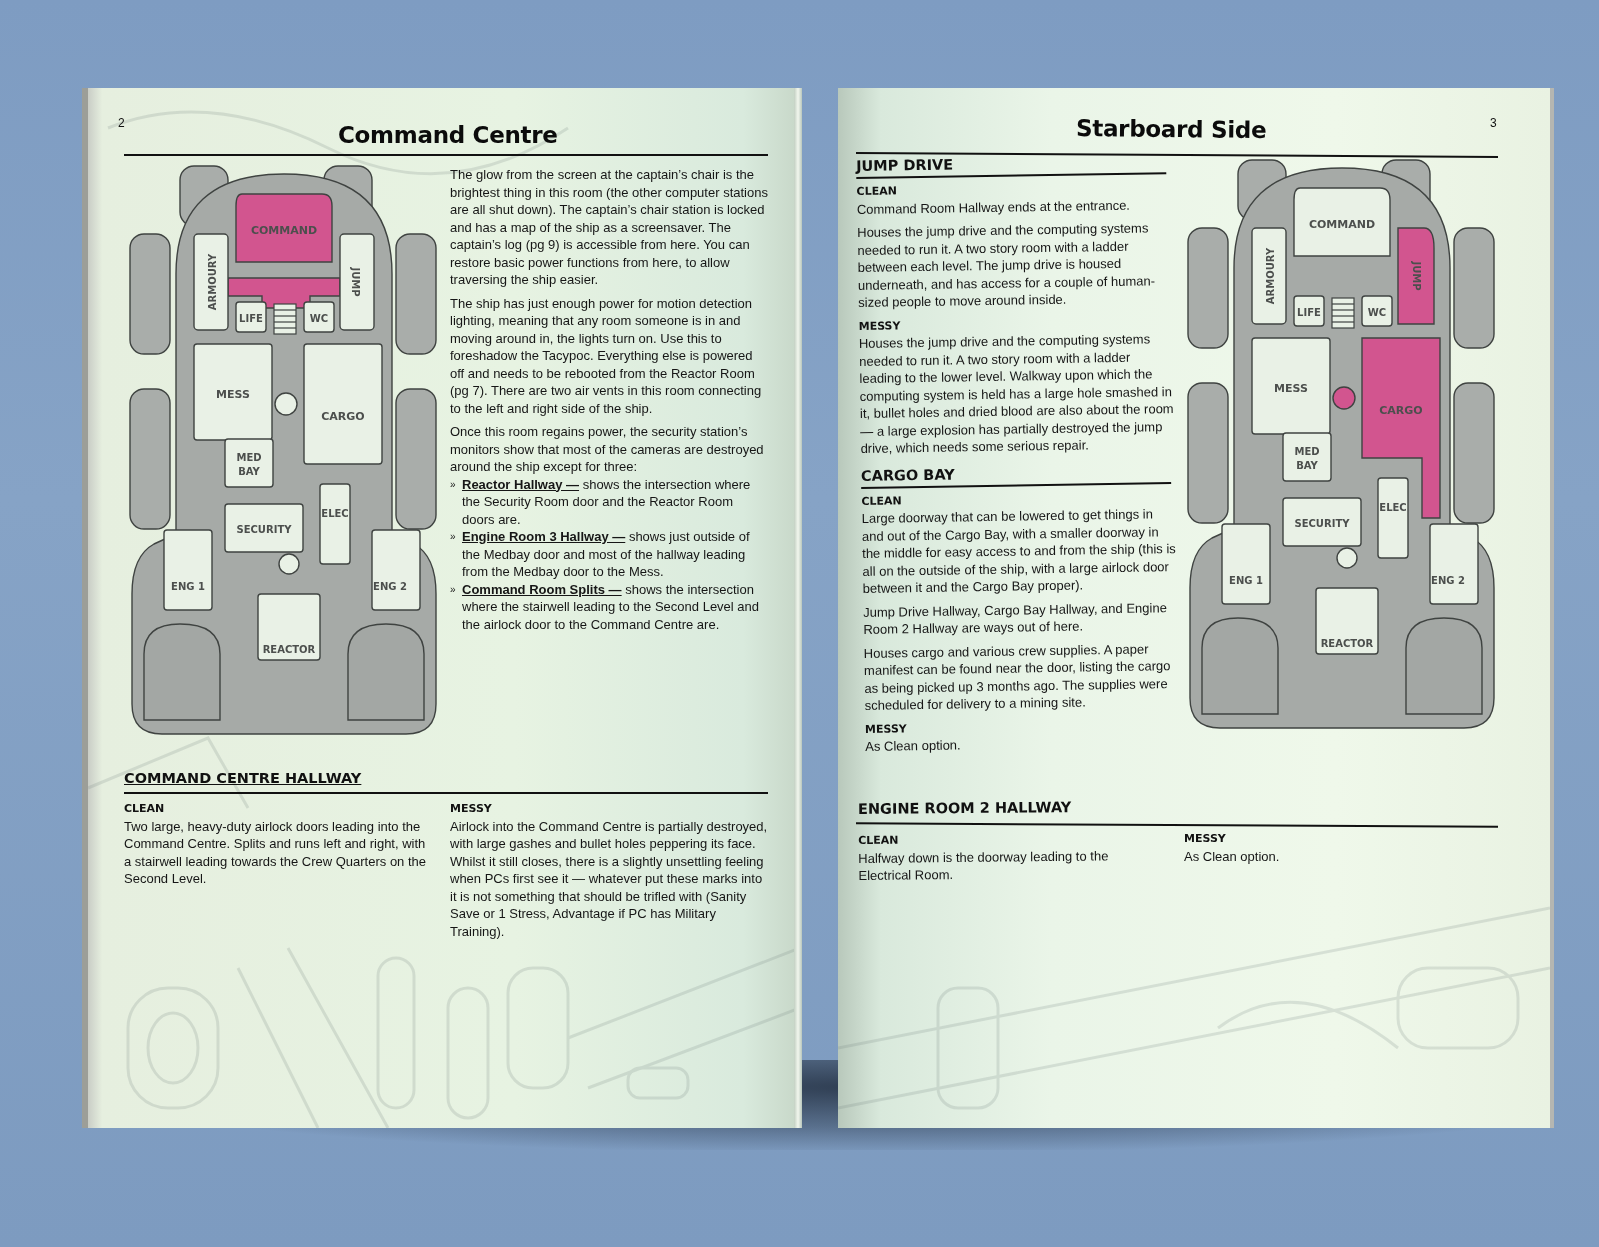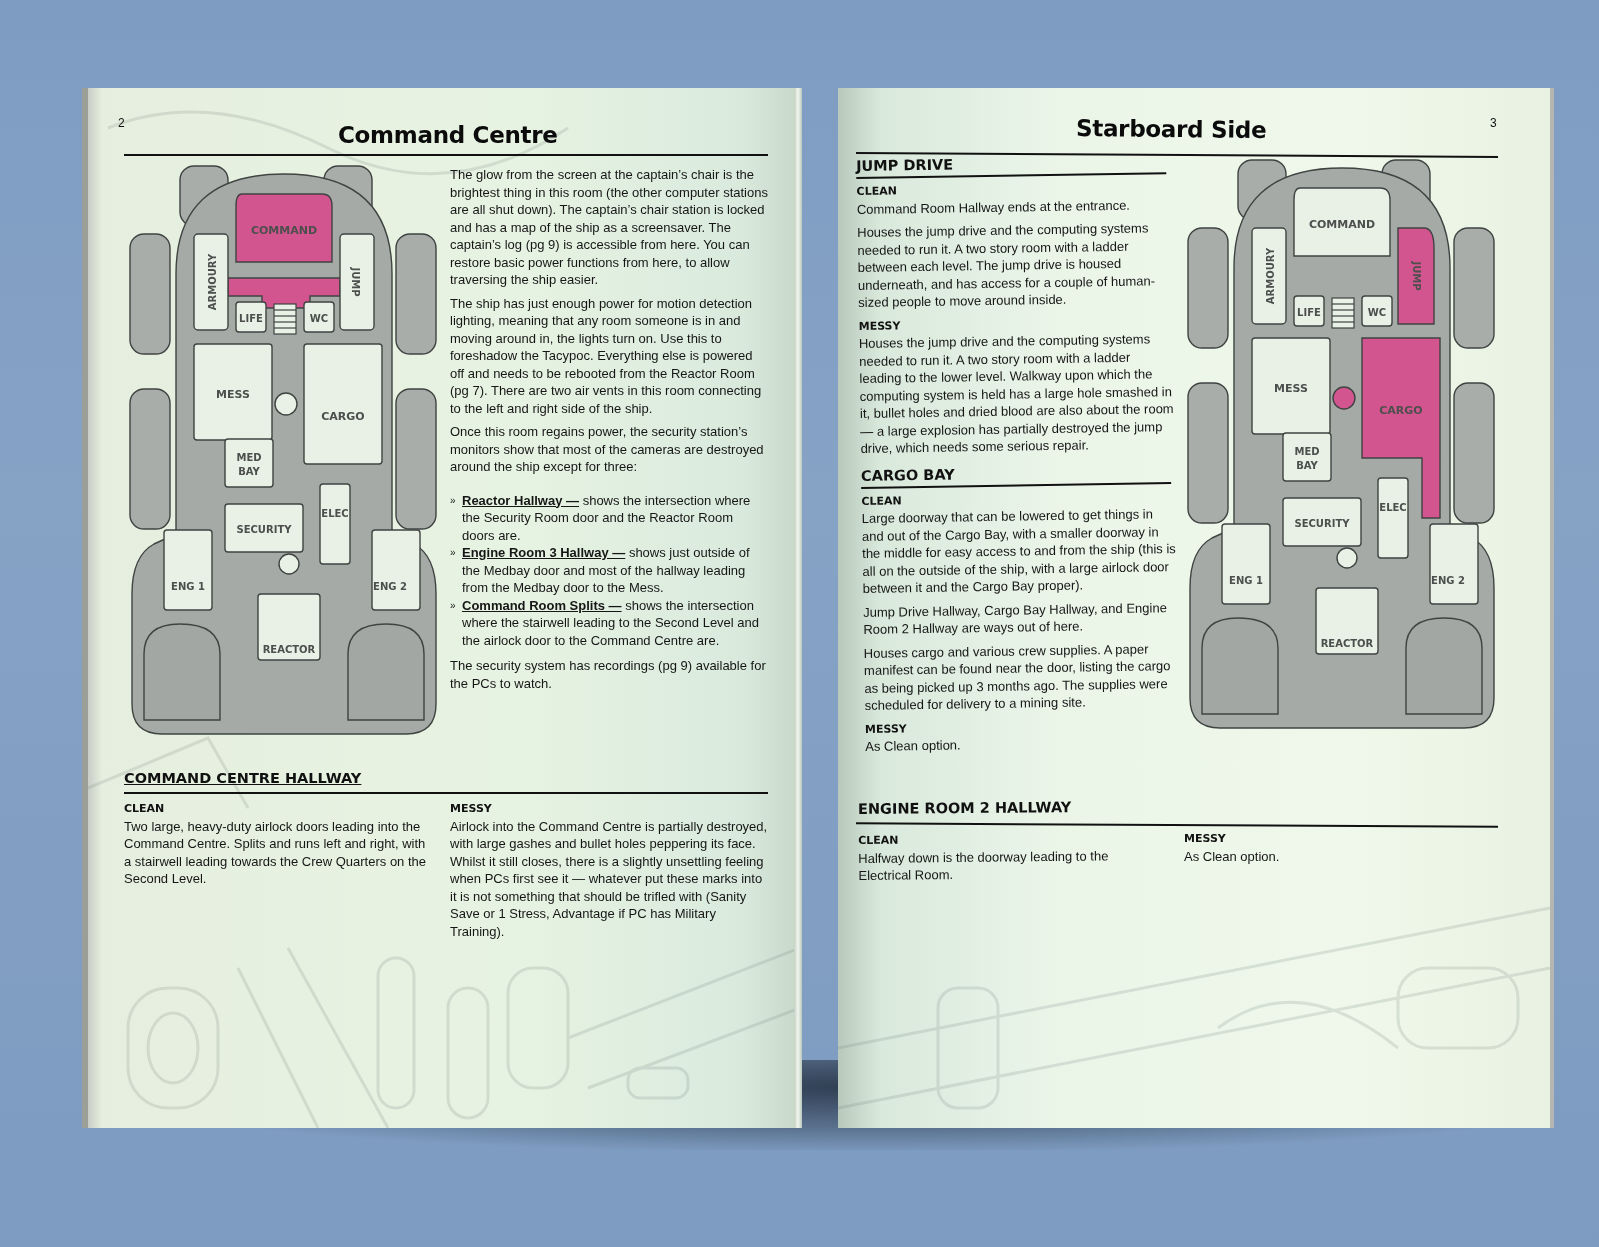--- a/index.html
+++ b/index.html
@@ -130,27 +130,26 @@
       <text x="140" y="369" font-size="10" text-anchor="middle">SECURITY</text>
       <text x="211" y="353" font-size="10" text-anchor="middle">ELEC</text>
       <text x="64" y="426" font-size="10" text-anchor="middle">ENG 1</text>
       <text x="266" y="426" font-size="10" text-anchor="middle">ENG 2</text>
       <text x="165" y="489" font-size="10" text-anchor="middle">REACTOR</text>
     </svg>
 
     <div class="body-text" style="left:362px; top:78px; width:318px;">
       <p>The glow from the screen at the captain’s chair is the brightest thing in this room (the other computer stations are all shut down). The captain’s chair station is locked and has a map of the ship as a screensaver. The captain’s log (pg 9) is accessible from here. You can restore basic power functions from here, to allow traversing the ship easier.</p>
       <p>The ship has just enough power for motion detection lighting, meaning that any room someone is in and moving around in, the lights turn on. Use this to foreshadow the Tacypoc. Everything else is powered off and needs to be rebooted from the Reactor Room (pg 7). There are two air vents in this room connecting to the left and right side of the ship.</p>
-      <p style="margin-bottom:16px">Once this room regains power, the security station’s monitors show that most of the cameras are destroyed around the ship except for three:</p>
+      <p style="margin-bottom:0">Once this room regains power, the security station’s monitors show that most of the cameras are destroyed around the ship except for three:</p>
       <ul class="bullets">
         <li><span class="mark">»</span><b>Reactor Hallway —</b><span> shows the intersection where the Security Room door and the Reactor Room doors are.</span></li>
         <li><span class="mark">»</span><b>Engine Room 3 Hallway —</b><span> shows just outside of the Medbay door and most of the hallway leading from the Medbay door to the Mess.</span></li>
         <li><span class="mark">»</span><b>Command Room Splits —</b><span> shows the intersection where the stairwell leading to the Second Level and the airlock door to the Command Centre are.</span></li>
       </ul>
-      <p>The security system has recordings (pg 9) available for the PCs to watch.</p>
     </div>
 
     <div class="h2" style="left:36px; top:682px;text-decoration:underline;">COMMAND CENTRE HALLWAY</div>
     <div class="rule" style="left:36px; top:704px; width:644px;"></div>
     <div class="body-text" style="left:36px; top:710px; width:312px;">
       <div class="h3">CLEAN</div>
       <p>Two large, heavy-duty airlock doors leading into the Command Centre. Splits and runs left and right, with a stairwell leading towards the Crew Quarters on the Second Level.</p>
     </div>
     <div class="body-text" style="left:362px; top:710px; width:318px;">
       <div class="h3">MESSY</div>

